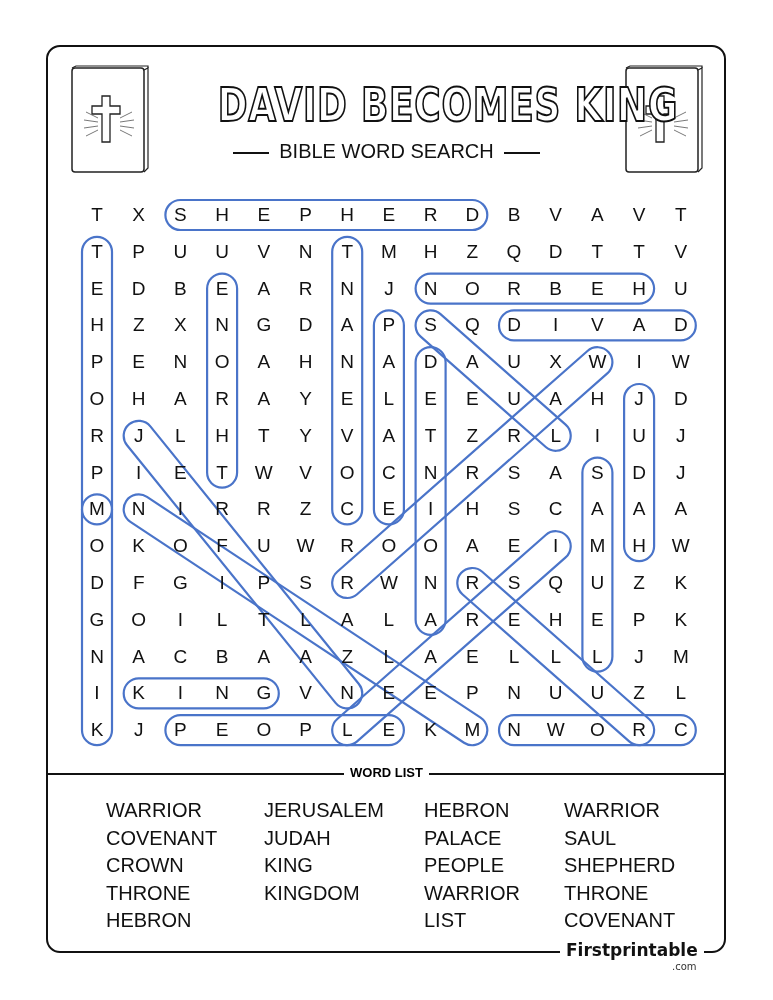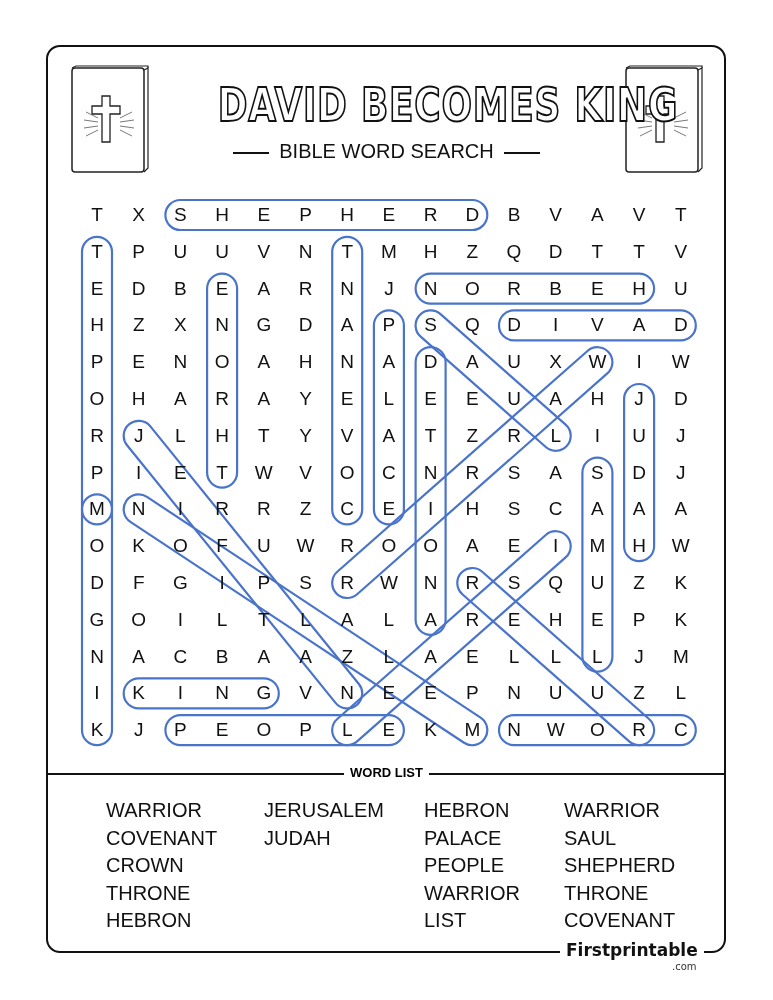--- a/index.html
+++ b/index.html
@@ -319,20 +319,22 @@
   <div class="col" style="left:106px">
     <div>WARRIOR</div>
     <div>COVENANT</div>
     <div>CROWN</div>
     <div>THRONE</div>
     <div>HEBRON</div>
   </div>
   <div class="col" style="left:264px">
     <div>JERUSALEM</div>
     <div>JUDAH</div>
+    <div>KING</div>
+    <div>KINGDOM</div>
   </div>
   <div class="col" style="left:424px">
     <div>HEBRON</div>
     <div>PALACE</div>
     <div>PEOPLE</div>
     <div>WARRIOR</div>
     <div>LIST</div>
   </div>
   <div class="col" style="left:564px">
     <div>WARRIOR</div>

